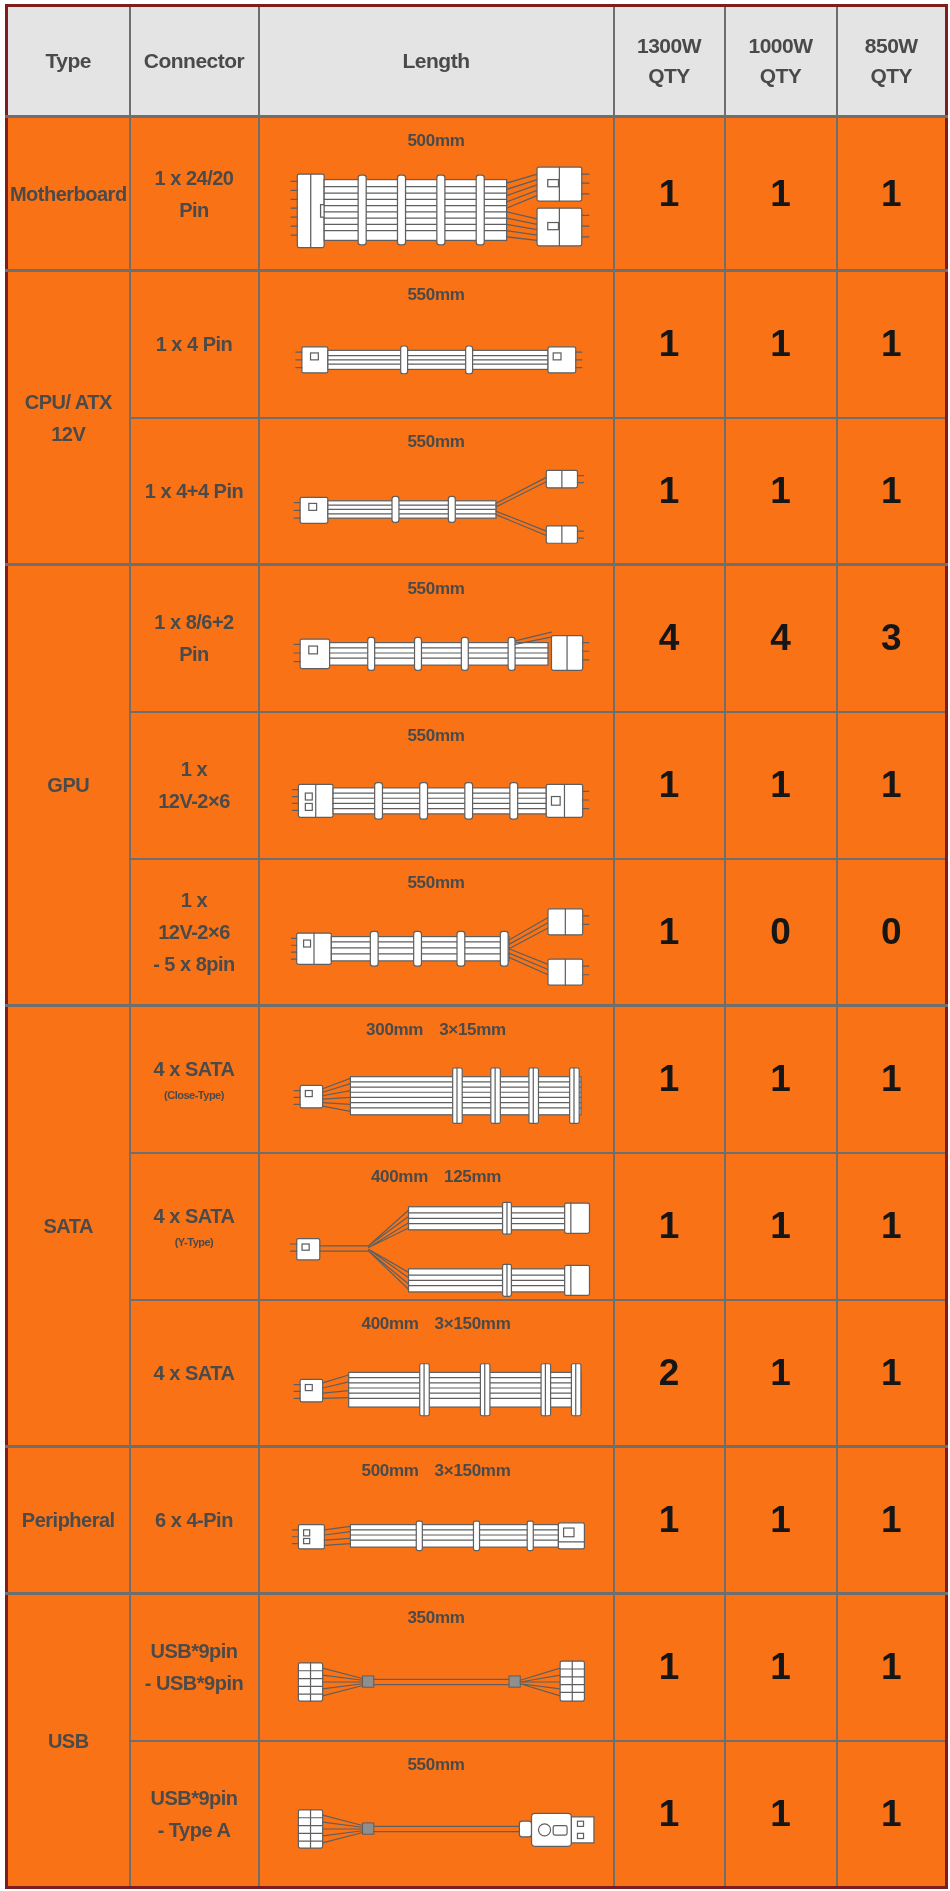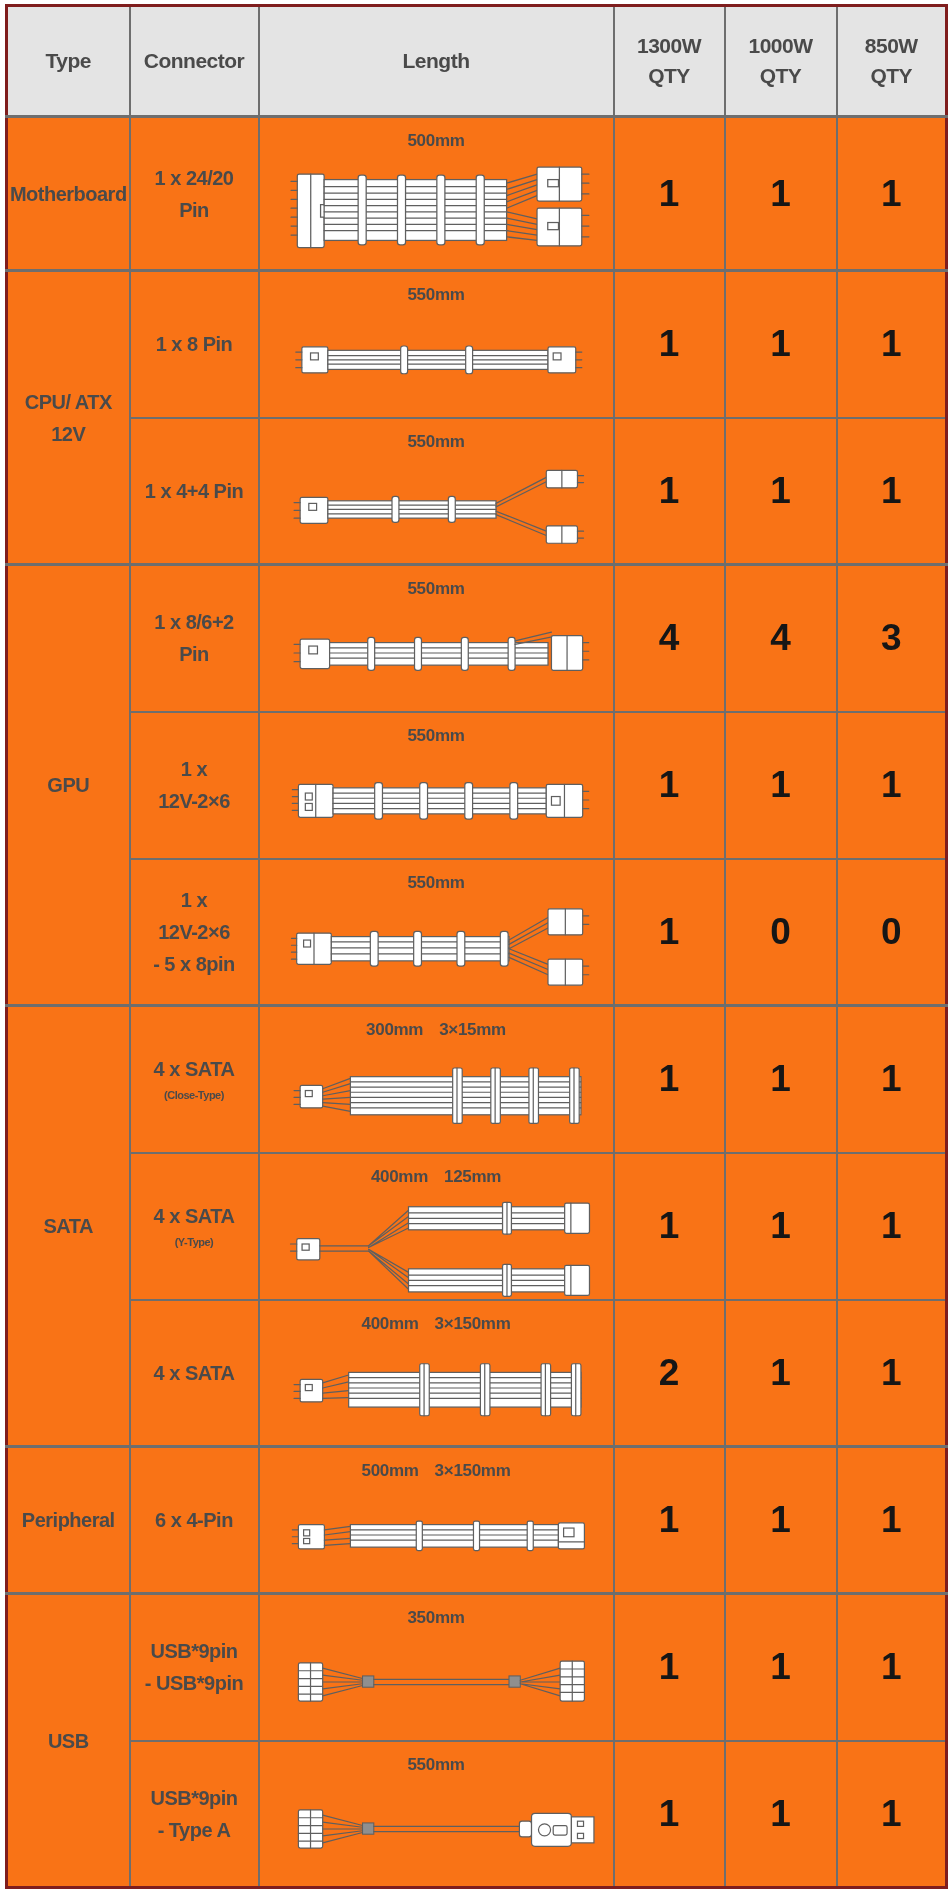--- a/index.html
+++ b/index.html
@@ -96,21 +96,21 @@
     <td class="qty-cell">1</td>
     <td class="qty-cell">1</td>
   </tr>
 
   <tr class="group-start">
     <td class="type-cell" rowspan="2">
       <div>CPU/ ATX</div>
       <div>12V</div>
     </td>
     <td class="conn-cell">
-      <div>1 x 8 Pin</div>
+      <div>1 x 4 Pin</div>
     </td>
     <td class="len-cell">
       <div class="len-labels">
         <span>550mm</span>
       </div>
       <svg class="cable" width="322" height="104" viewBox="0 0 360 120">
         <rect class="cf" x="16" y="46" width="30" height="30" rx="2"></rect>
         <path class="ca" d="M16 52h-7M16 61h-7M16 70h-7"></path>
         <rect class="cf" x="26" y="53" width="9" height="8"></rect>
         <rect class="cf" x="46" y="50" width="254" height="22"></rect>

